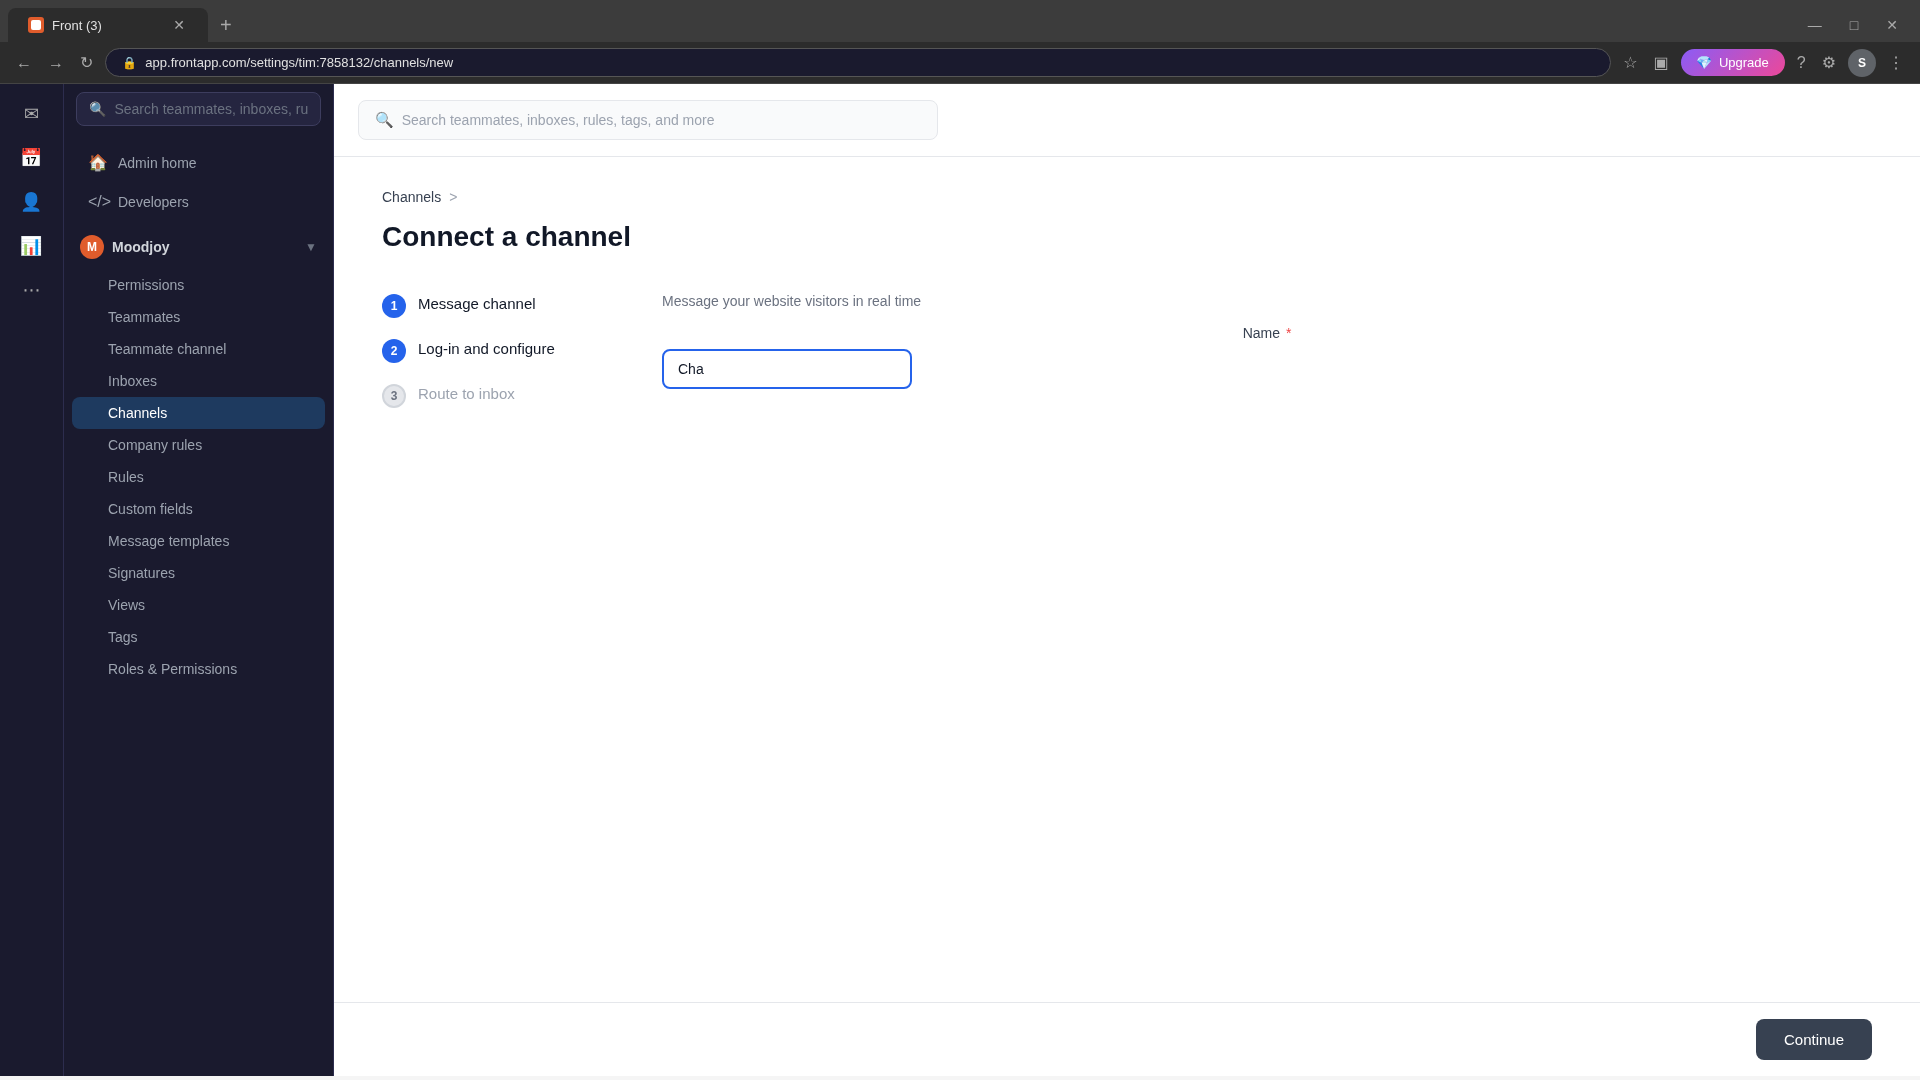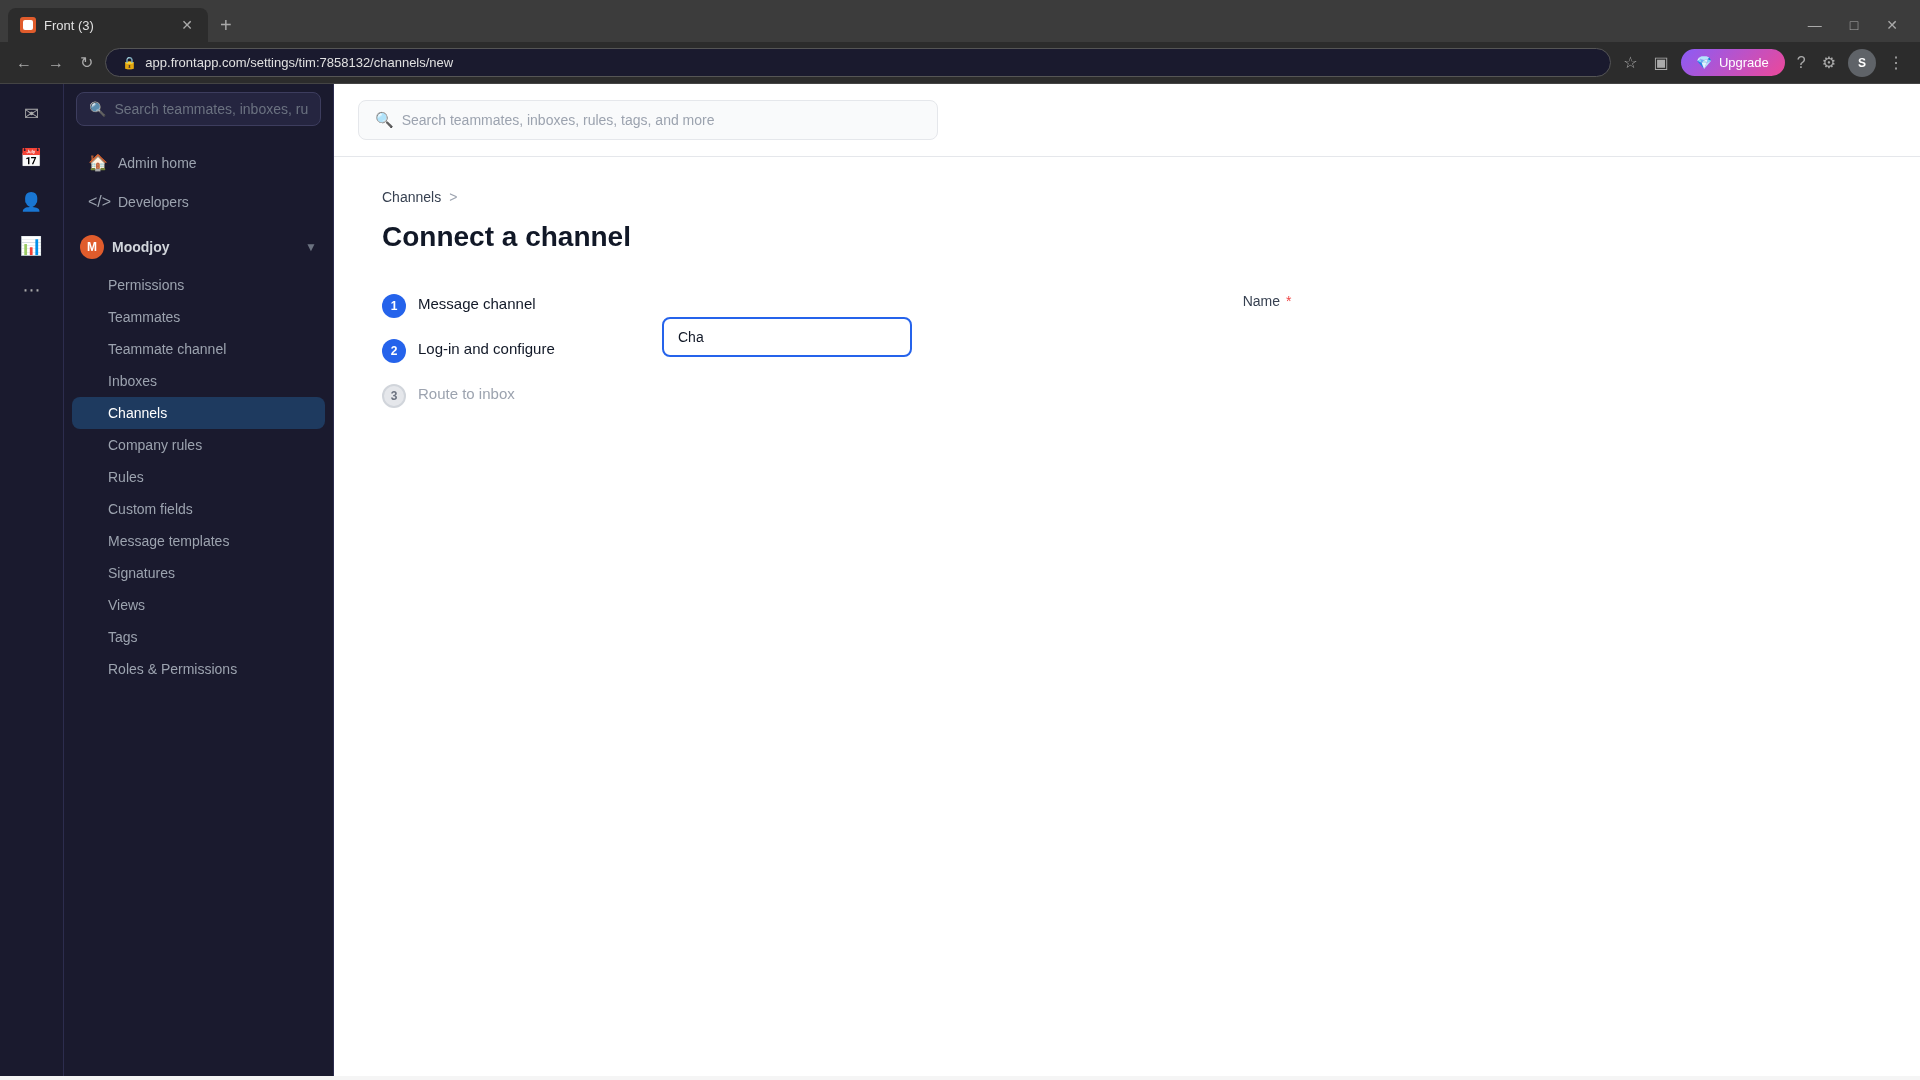--- a/index.html
+++ b/index.html
@@ -1,21 +1,21 @@
 <!DOCTYPE html>
 <html><head>
   <meta charset="utf-8">
   <style>
     * { margin: 0; padding: 0; box-sizing: border-box; }
     body { font-family: -apple-system, BlinkMacSystemFont, 'Segoe UI', sans-serif; background: #f5f5f5; width: 1920px; height: 1080px; overflow: hidden; }
 
     
     .browser-chrome { background: #2c2c2c; width: 100%; }
     .tab-bar { display: flex; align-items: center; padding: 8px 8px 0; background: #3c3c3c; gap: 4px; }
-    .tab { display: flex; align-items: center; gap: 8px; background: #2c2c2c; padding: 8px 12px; border-radius: 8px 8px 0 0; min-width: 200px; max-width: 240px; }
+    .tab { display: flex; align-items: center; gap: 8px; background: #2c2c2c; padding: 8px 20px; border-radius: 8px 8px 0 0; min-width: 200px; max-width: 240px; }
     .tab-favicon { width: 16px; height: 16px; border-radius: 3px; background: #e05c2c; display: flex; align-items: center; justify-content: center; }
     .tab-favicon-inner { width: 10px; height: 10px; background: white; border-radius: 2px; }
     .tab-title { color: #e0e0e0; font-size: 13px; flex: 1; white-space: nowrap; overflow: hidden; text-overflow: ellipsis; }
     .tab-close { color: #aaa; font-size: 14px; cursor: pointer; width: 18px; height: 18px; display: flex; align-items: center; justify-content: center; border-radius: 50%; }
     .tab-new { color: #aaa; font-size: 20px; padding: 4px 8px; cursor: pointer; }
 
     .address-bar { display: flex; align-items: center; gap: 8px; padding: 6px 12px; background: #2c2c2c; border-bottom: 1px solid #444; }
     .nav-btn { color: #aaa; font-size: 16px; cursor: pointer; padding: 4px; border-radius: 4px; background: none; border: none; }
     .url-bar { flex: 1; background: #1a1a2e; border: 1px solid #555; border-radius: 20px; padding: 6px 16px; color: #e0e0e0; font-size: 13px; display: flex; align-items: center; gap: 8px; }
     .url-lock { color: #aaa; font-size: 12px; }
@@ -229,23 +229,27 @@
             <div class="step-circle active">2</div>
             <span class="step-label">Log-in and configure</span>
           </div>
           <div class="step-item">
             <div class="step-circle inactive">3</div>
             <span class="step-label inactive">Route to inbox</span>
           </div>
         </div>
 
         <div class="step-content">
+          <div class="step-content-header">Message your website visitors in real time</div>
           <div class="form-label">
             <span>Name</span>
             <span class="required-star">*</span>
           </div>
           <input class="form-input" type="text" value="Cha" style="">
         </div>
       </div>
     </div>
 
+    <div class="main-footer">
+      <button class="continue-btn">Continue</button>
+    </div>
   </div>
 </div>
 
 </body></html>

